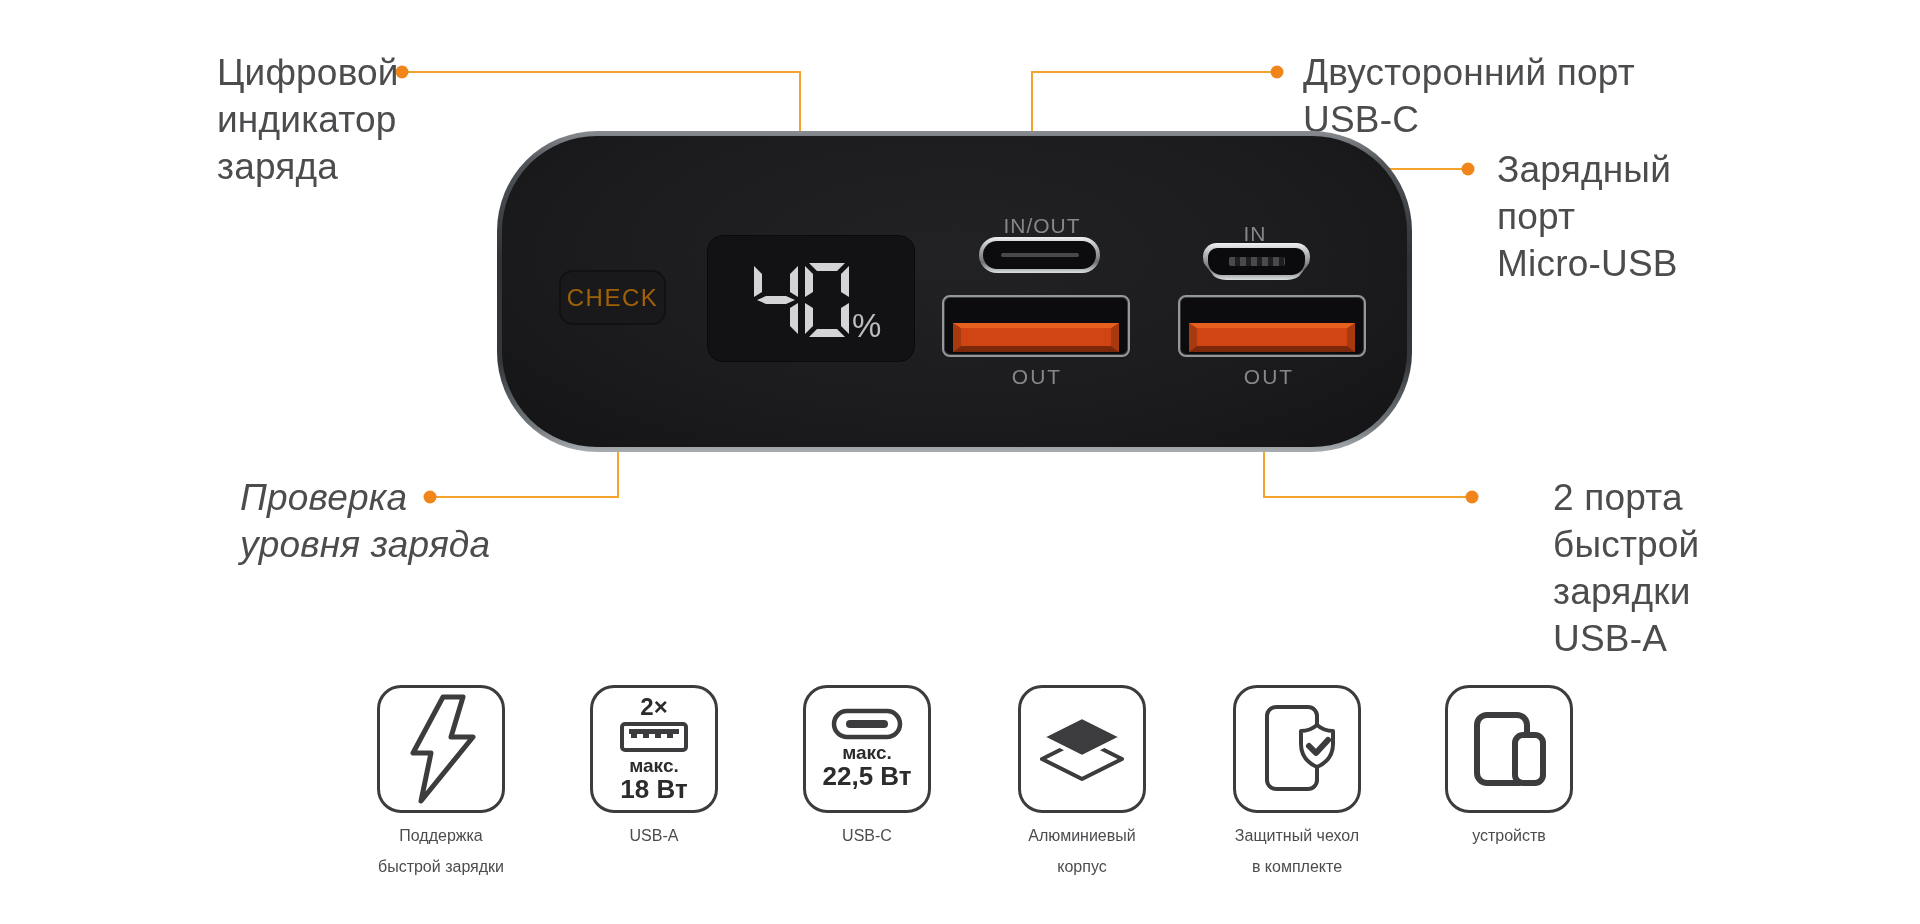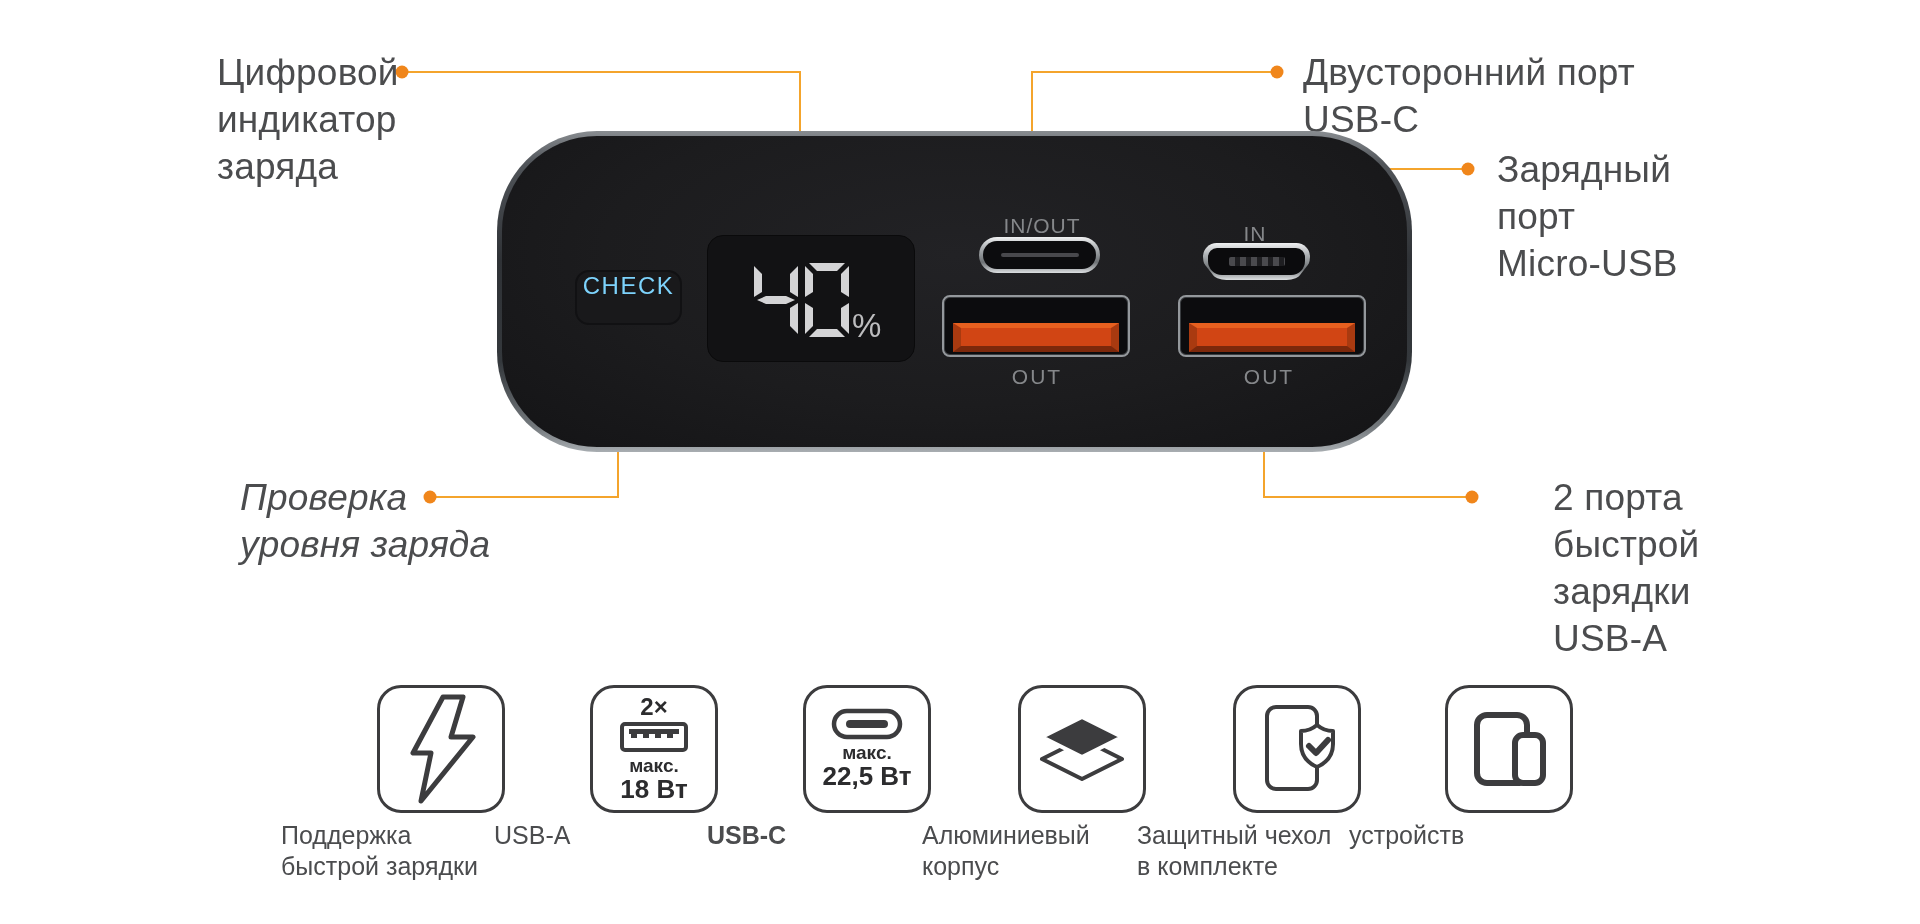--- a/index.html
+++ b/index.html
@@ -18,24 +18,24 @@
   
   svg.lines { position:absolute; left:0; top:0; width:1920px; height:924px; pointer-events:none; }
 
   
   .device-rim { position:absolute; left:497px; top:131px; width:915px; height:321px;
     border-radius:100px; padding:5px;
     background:linear-gradient(180deg,#888c90 0%,#51555a 10%,#2f3236 40%,#34383c 72%,#73787c 92%,#a8adb1 100%); }
   .device-body { position:relative; width:100%; height:100%; border-radius:95px;
     background:radial-gradient(ellipse at 50% 38%, #222225 0%, #1c1c1e 55%, #141416 100%); }
 
-  .check-btn { position:absolute; left:73px; top:134px; width:107px; height:55px;
+  .check-btn { position:absolute; left:57px; top:134px; width:107px; height:55px;
     background:#19191b; border:2px solid #111113; border-radius:14px;
-    color:#7dd3fc; font-size:24px; letter-spacing:1.5px;
-    display:flex; justify-content:center; }
+    color:#a16207; font-size:24px; letter-spacing:1.5px;
+    display:flex; align-items:center; justify-content:center; }
 
   .lcd { position:absolute; left:205px; top:99px; width:208px; height:127px;
     background:#121214; border-radius:16px; border:1px solid #0a0a0b; }
 
   .port-label { position:absolute; color:#85878a; font-size:21px; letter-spacing:1px;
     width:120px; text-align:center; }
   .lbl-inout { left:480px; top:78px; }
   .lbl-in    { left:693px; top:86px; }
   .lbl-out1  { left:475px; top:229px; letter-spacing:2px; }
   .lbl-out2  { left:707px; top:229px; letter-spacing:2px; }
@@ -70,23 +70,23 @@
   .feature-box { position:absolute; top:685px; width:128px; height:128px;
     border:3px solid #3c3c3e; border-radius:24px;
     display:flex; flex-direction:column; align-items:center; justify-content:center; background:#fff; }
   .fb-1 { left:377px; } .fb-2 { left:590px; } .fb-3 { left:803px; }
   .fb-4 { left:1018px; } .fb-5 { left:1233px; } .fb-6 { left:1445px; }
   .fb-text { color:#2c2c2e; font-weight:bold; text-align:center; line-height:1.05; }
   .fb-badge { font-size:24px; }
   .fb-max { font-size:19px; margin-top:3px; }
   .fb-power { font-size:26px; }
 
-  .feature-label { position:absolute; top:820px; width:320px; text-align:left;
-    color:#4b4c4e; font-size:25px; line-height:31px; }
-  .fl-1 { left:281px; } .fl-2 { left:494px; } .fl-3 { left:707px;font-weight:bold; }
+  .feature-label { position:absolute; top:820px; width:320px; text-align:center;
+    color:#4b4c4e; font-size:16px; line-height:31px; }
+  .fl-1 { left:281px; } .fl-2 { left:494px; } .fl-3 { left:707px; }
   .fl-4 { left:922px; } .fl-5 { left:1137px; } .fl-6 { left:1349px; }
 </style>
 </head>
 <body>
 
 <div class="stage">
 
   <svg class="lines" viewBox="0 0 1920 924">
     <g stroke="#F4A42C" stroke-width="2" fill="none">
       <path d="M402 72 H800 V237"></path>

